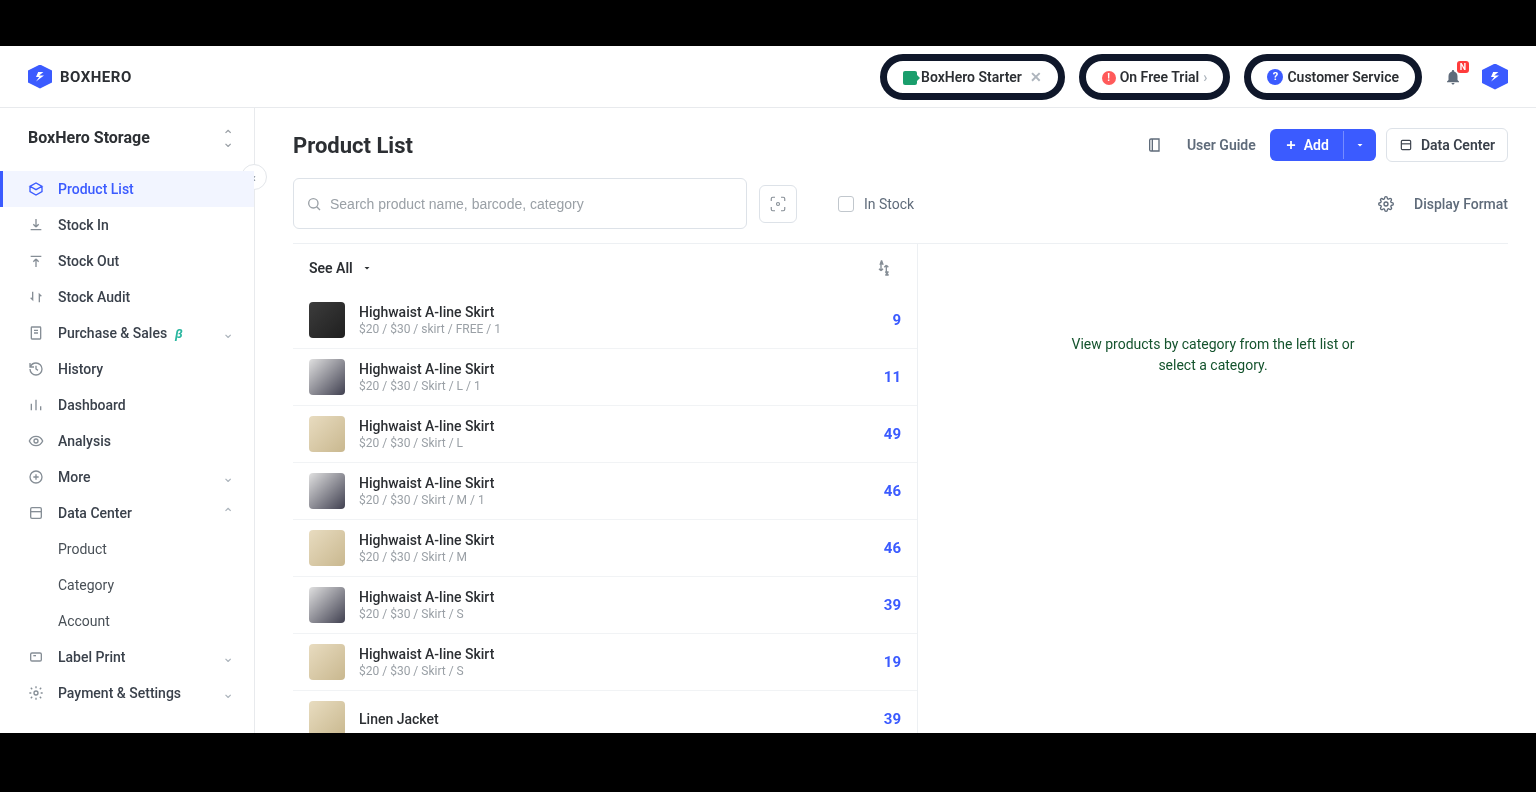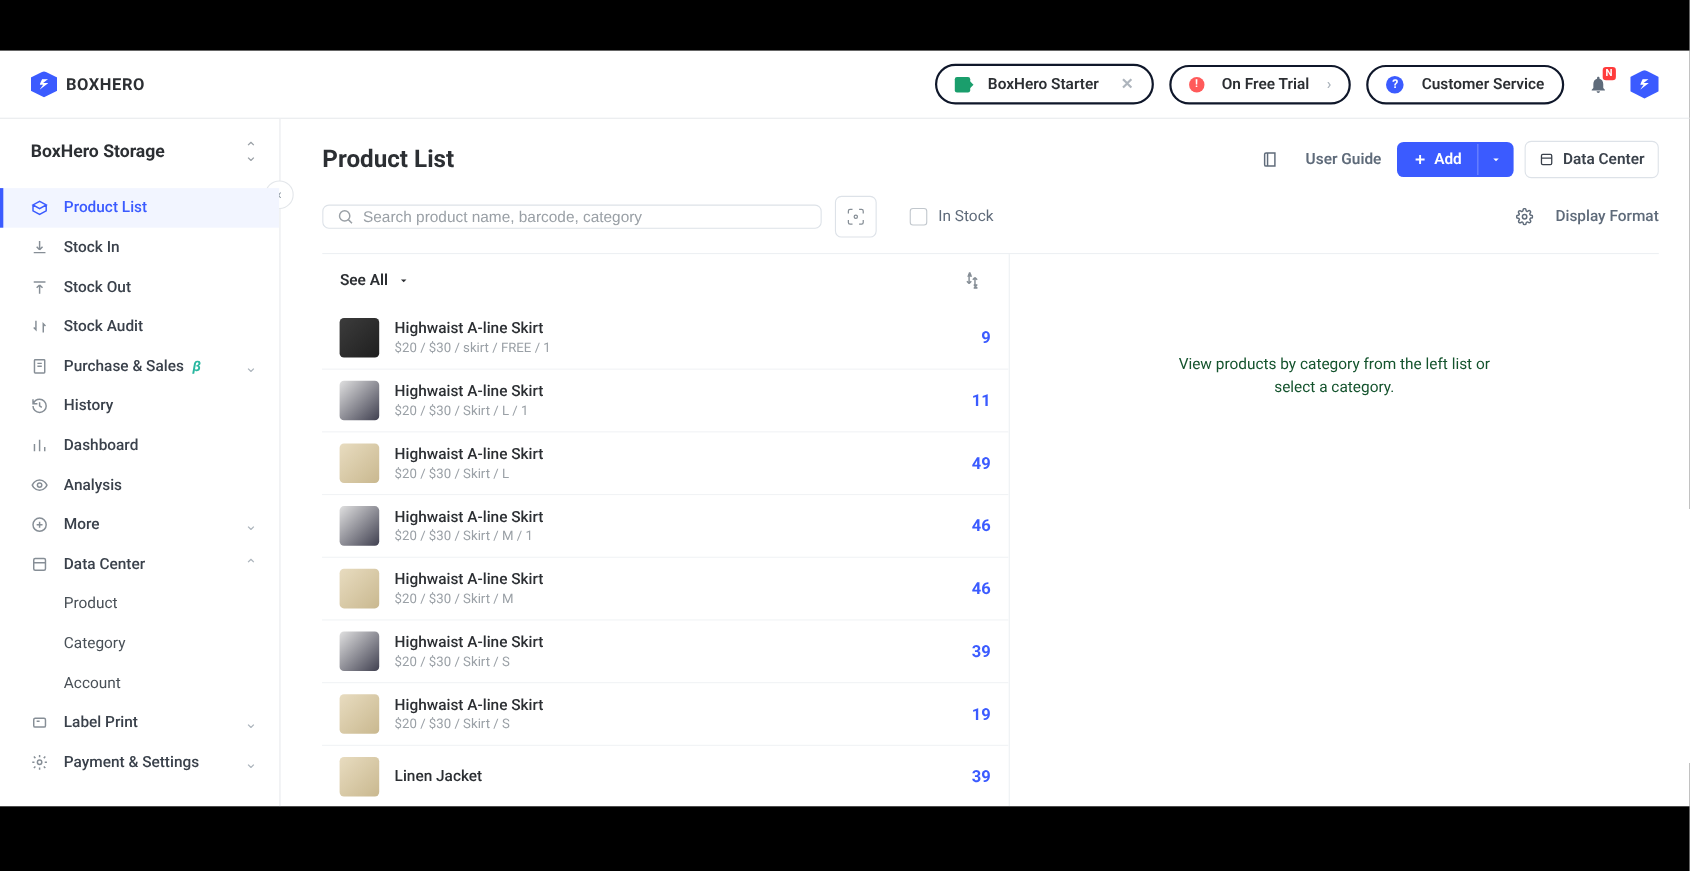--- a/index.html
+++ b/index.html
@@ -4,21 +4,21 @@
 <style>
 * { box-sizing: border-box; margin: 0; padding: 0; }
 body { font-family: -apple-system, BlinkMacSystemFont, "Segoe UI", Roboto, sans-serif; background: #000; width: 1536px; height: 792px; overflow: hidden; }
 .app { background: #fff; position: absolute; top: 46px; left: 0; right: 0; bottom: 59px; display: flex; flex-direction: column; }
 .topbar { height: 62px; border-bottom: 1px solid #e8eaed; display: flex; align-items: center; padding: 0 28px; }
 .logo-wrap { display: flex; align-items: center; gap: 8px; }
 .logo-hex { width: 24px; height: 24px; background: #3b5bff; clip-path: polygon(50% 0%, 100% 25%, 100% 75%, 50% 100%, 0% 75%, 0% 25%); position: relative; }
 .logo-hex::after { content: ""; position: absolute; top: 50%; left: 50%; transform: translate(-50%, -50%); width: 8px; height: 10px; background: #fff; clip-path: polygon(30% 0%, 100% 0%, 40% 40%, 100% 40%, 0% 100%, 40% 55%, 0% 55%); }
 .logo-text { font-weight: 700; color: #2c2f33; font-size: 15px; letter-spacing: 0.5px; }
 .topbar-spacer { flex: 1; }
-.pill { display: flex; align-items: center; border: 2px solid #0f172a; border-radius: 999px; padding: 8px 16px; margin-left: 14px; font-size: 14px; font-weight: 600; color: #2c2f33; gap: 16px; cursor: pointer; }
+.pill { display: flex; align-items: flex-end; border: 7px solid #0f172a; border-radius: 999px; padding: 8px 16px; margin-left: 14px; font-size: 14px; font-weight: 600; color: #2c2f33; gap: 4px; cursor: pointer; }
 .pill .flag-icon { width: 14px; height: 14px; background: #1a9e6c; border-radius: 2px; position: relative; }
 .pill .flag-icon::after { content: ""; position: absolute; right: -3px; top: 2px; width: 0; height: 0; border-top: 5px solid transparent; border-bottom: 5px solid transparent; border-left: 5px solid #1a9e6c; }
 .pill .close-x { color: #aeb5bd; font-size: 14px; margin-left: 4px; }
 .pill .alert-icon { width: 14px; height: 14px; background: #ff5a5a; border-radius: 50%; color: #fff; font-size: 10px; display: flex; align-items: center; justify-content: center; font-weight: 700; }
 .pill .chev { color: #adb5bd; }
 .pill .q-icon { width: 16px; height: 16px; background: #3b5bff; border-radius: 50%; color: #fff; display: flex; align-items: center; justify-content: center; font-size: 11px; font-weight: 700; }
 .bell-wrap { position: relative; margin-left: 22px; color: #5f6b7a; cursor: pointer; }
 .bell-wrap svg { width: 18px; height: 18px; }
 .badge-n { position: absolute; top: -7px; right: -7px; background: #ff3b3b; color: #fff; font-size: 9px; font-weight: 700; border-radius: 3px; padding: 0 3px; line-height: 12px; min-width: 12px; text-align: center; }
 .avatar-hex { width: 26px; height: 26px; background: #3b5bff; clip-path: polygon(50% 0%, 100% 25%, 100% 75%, 50% 100%, 0% 75%, 0% 25%); margin-left: 20px; position: relative; cursor: pointer; }
@@ -42,25 +42,25 @@
 .content { flex: 1; display: flex; flex-direction: column; padding: 20px 28px 0 38px; overflow: hidden; }
 .head-row { display: flex; align-items: center; }
 .page-title { font-size: 22px; font-weight: 700; color: #2c2f33; }
 .head-spacer { flex: 1; }
 .ghost-btn { display: flex; align-items: center; gap: 24px; color: #5f6b7a; font-size: 14px; font-weight: 600; cursor: pointer; margin-right: 14px; }
 .add-btn { display: flex; align-items: center; background: #3b5bff; color: #fff; border-radius: 6px; overflow: hidden; margin-right: 10px; cursor: pointer; }
 .add-btn .main { display: flex; align-items: center; gap: 6px; padding: 8px 14px; font-weight: 600; font-size: 14px; }
 .add-btn .caret { border-left: 1px solid rgba(255,255,255,0.3); padding: 8px 10px; display: flex; align-items: center; }
 .dc-btn { border: 1px solid #dde2e8; border-radius: 6px; padding: 8px 12px; display: flex; align-items: center; gap: 8px; color: #3a414b; font-size: 14px; font-weight: 600; cursor: pointer; }
 .toolbar { display: flex; align-items: center; margin-top: 16px; gap: 12px; }
-.search-box { border: 1px solid #dde2e8; border-radius: 6px; display: flex; align-items: center; padding: 0 12px; height: 22px; width: 454px; }
+.search-box { border: 1px solid #dde2e8; border-radius: 6px; display: flex; align-items: center; padding: 0 12px; height: 51px; width: 454px; }
 .search-box input { border: none; outline: none; font-size: 14px; flex: 1; color: #2c2f33; margin-left: 8px; }
 .search-box input::placeholder { color: #9aa0a6; }
 .scan-btn { width: 38px; height: 38px; border: 1px solid #dde2e8; border-radius: 6px; display: flex; align-items: center; justify-content: center; color: #868e96; cursor: pointer; }
-.chk-wrap { display: flex; align-items: center; gap: 10px; margin-left: 18px; }
+.chk-wrap { display: flex; align-items: center; gap: 10px; margin-left: 29px; }
 .chk { width: 16px; height: 16px; border: 1.5px solid #c1c7cd; border-radius: 3px; cursor: pointer; }
 .chk-label { color: #5f6b7a; font-size: 14px; }
 .tool-spacer { flex: 1; }
 .disp-fmt { display: flex; align-items: center; gap: 20px; color: #5f6b7a; font-size: 14px; font-weight: 500; cursor: pointer; }
 .main-split { display: flex; flex: 1; margin-top: 14px; border-top: 1px solid #edf0f3; overflow: hidden; }
 .left-pane { width: 624px; display: flex; flex-direction: column; }
 .filter-row { height: 48px; display: flex; align-items: center; padding: 0 16px; }
 .see-all { display: flex; align-items: center; gap: 8px; color: #2c2f33; font-weight: 600; font-size: 14px; cursor: pointer; }
 .filter-spacer { flex: 1; }
 .sort-btn { color: #868e96; cursor: pointer; margin-right: 8px; }

